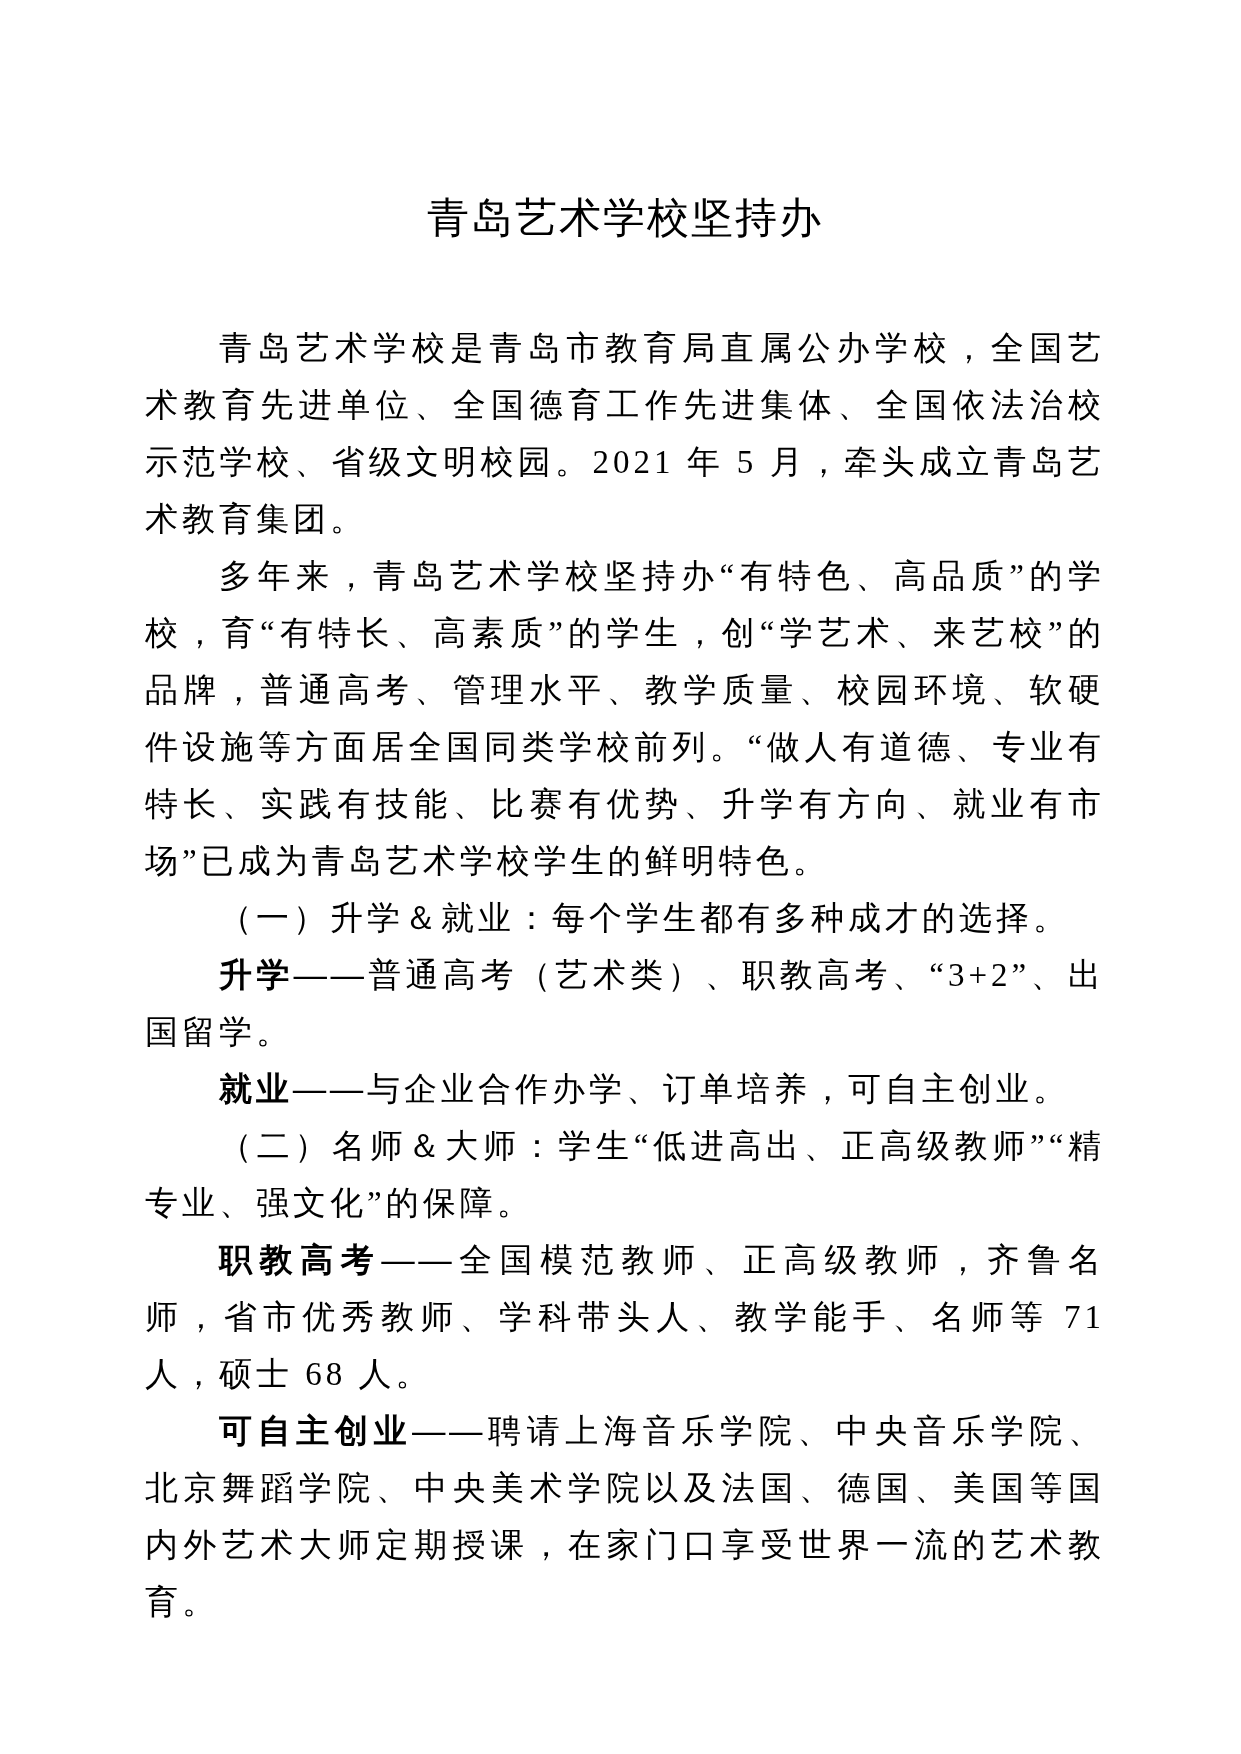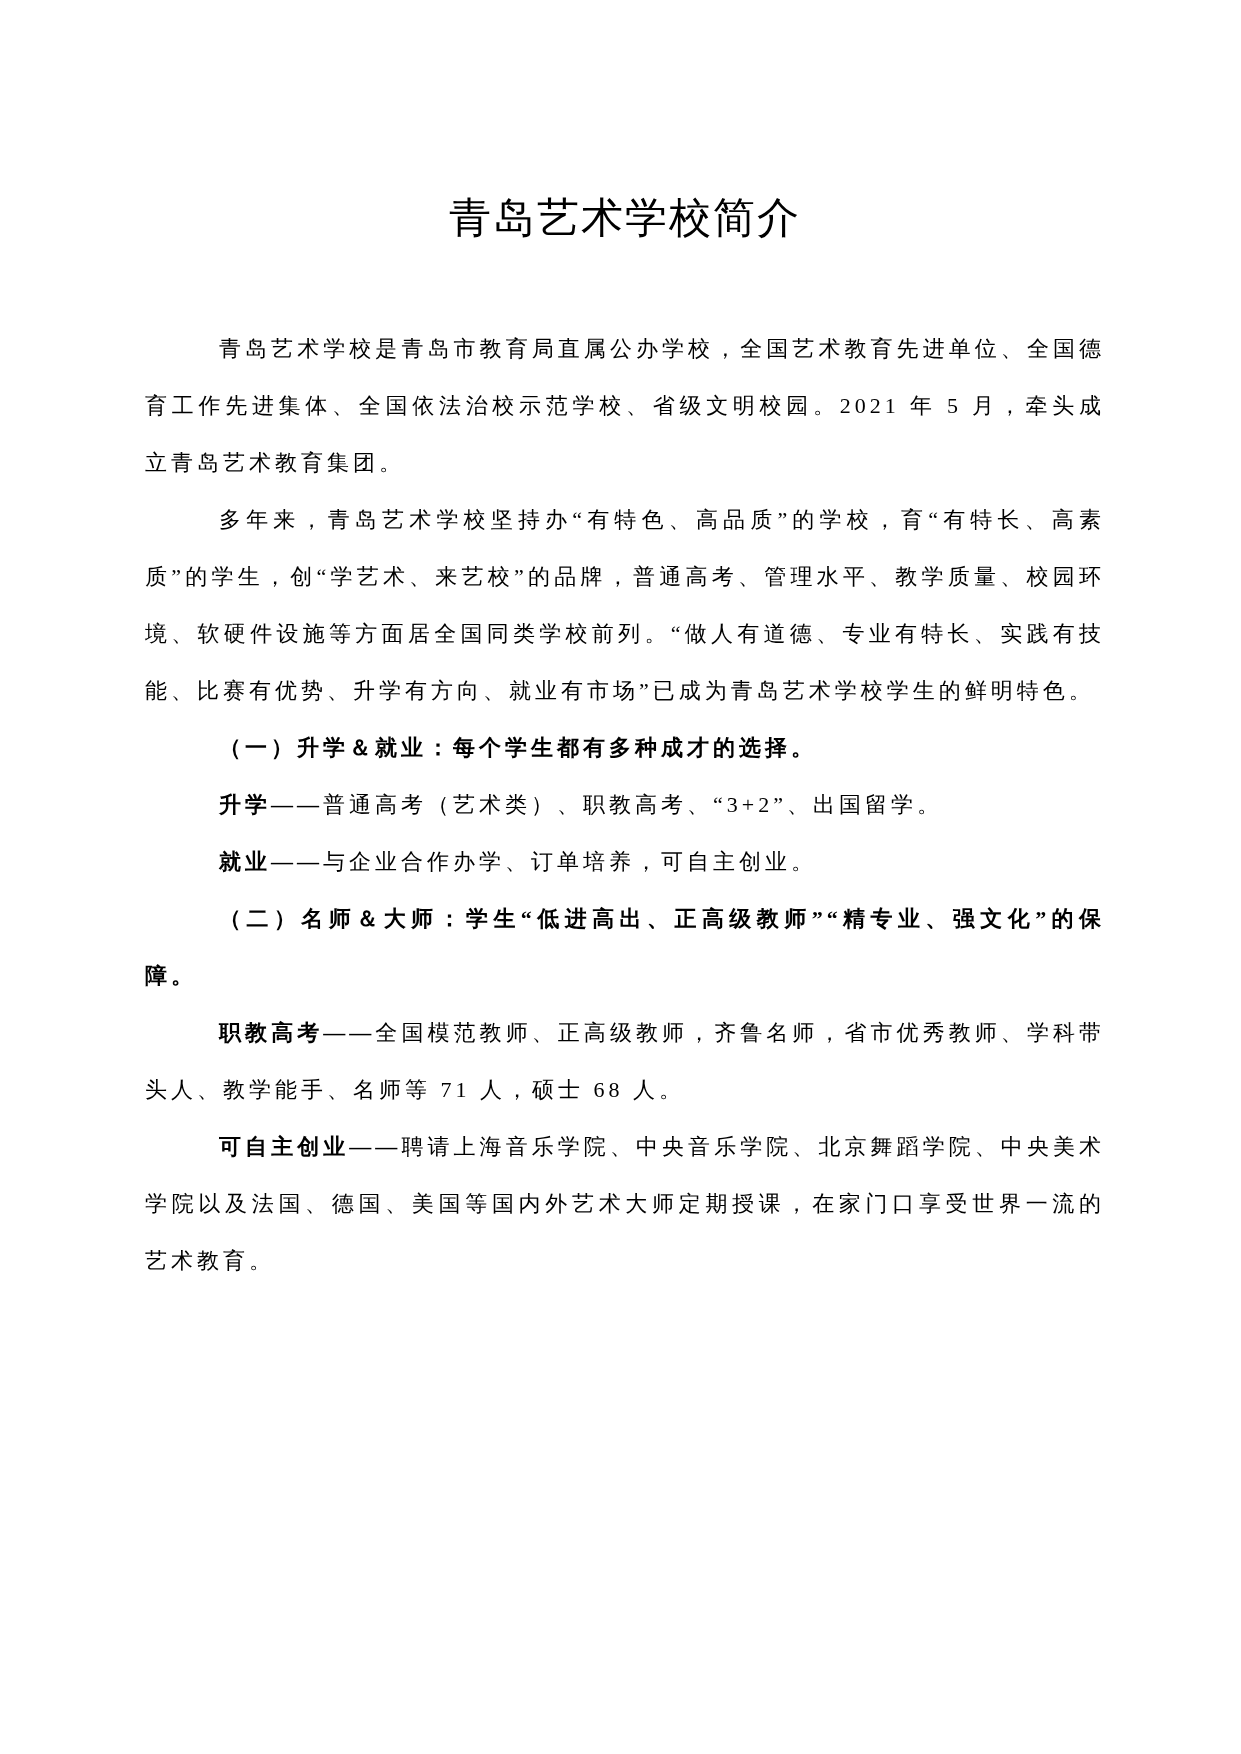--- a/index.html
+++ b/index.html
@@ -21,43 +21,43 @@
   }
   .doc-title {
     font-size: 42px;
     font-weight: normal;
     line-height: 64px;
     text-align: center;
     letter-spacing: 2px;
     margin: 0 0 70px 0;
   }
   .para {
-    font-size: 22px;
+    font-size: 33px;
     line-height: 57px;
     letter-spacing: 4px;
     text-align: justify;
     text-justify: inter-ideograph;
     margin: 0;
   }
   .indent {
     text-indent: 74px;
   }
   .heading {
-    font-weight: bold;
+    font-weight: normal;
   }
   .lead {
     font-weight: bold;
   }
 </style>
 </head>
 <body>
 
 <div class="page">
 
-  <h1 class="doc-title">青岛艺术学校简介</h1>
+  <h1 class="doc-title">青岛艺术学校坚持办</h1>
 
   <p class="para indent">青岛艺术学校是青岛市教育局直属公办学校，全国艺术教育先进单位、全国德育工作先进集体、全国依法治校示范学校、省级文明校园。2021 年 5 月，牵头成立青岛艺术教育集团。</p>
 
   <p class="para indent">多年来，青岛艺术学校坚持办“有特色、高品质”的学校，育“有特长、高素质”的学生，创“学艺术、来艺校”的品牌，普通高考、管理水平、教学质量、校园环境、软硬件设施等方面居全国同类学校前列。“做人有道德、专业有特长、实践有技能、比赛有优势、升学有方向、就业有市场”已成为青岛艺术学校学生的鲜明特色。</p>
 
   <p class="para indent heading">（一）升学＆就业：每个学生都有多种成才的选择。</p>
 
   <p class="para indent"><span class="lead">升学——</span><span>普通高考（艺术类）、职教高考、“3+2”、出国留学。</span></p>
 
   <p class="para indent"><span class="lead">就业——</span><span>与企业合作办学、订单培养，可自主创业。</span></p>

